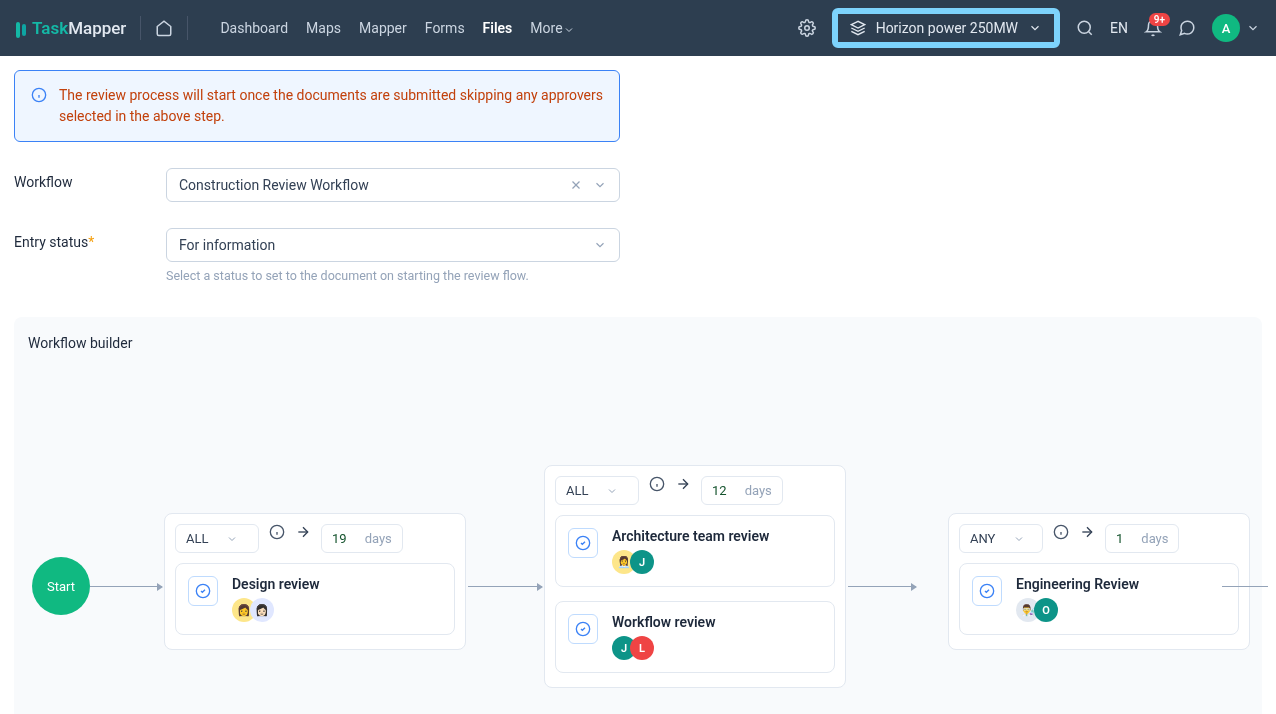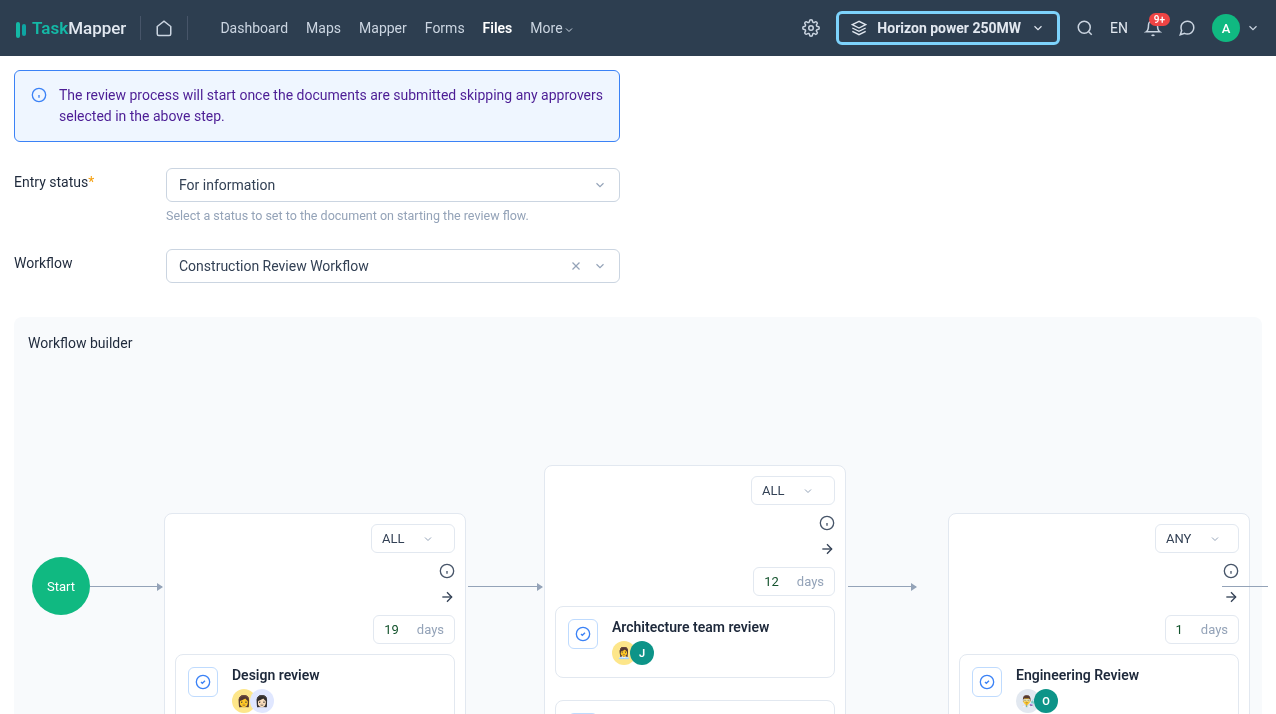--- a/index.html
+++ b/index.html
@@ -15,33 +15,33 @@
 .logo-text { color: #e2e8f0; font-weight: 500; font-size: 17px; }
 .logo-text b { color: #14b8a6; font-weight: 600; }
 .vdiv { width: 1px; height: 24px; background: #475569; margin: 0 14px; }
 .home-ico { display:inline-flex; color:#cbd5e1; }
 .nav { display: flex; gap: 18px; margin-left: 18px; }
 .nav-item { color: #cbd5e1; font-size: 14px; cursor: pointer; }
 .nav-item.active { color: #fff; font-weight: 600; }
 .nav-more { display:flex; align-items:flex-end; gap:0; }
 .spacer { flex: 1; }
 .hdr-right { display:flex; align-items:center; gap:16px; }
-.project-dd { display:flex; align-items:center; gap:10px; border:3px solid #7dd3fc; border-radius:6px; padding:6px 12px; color:#e2e8f0; font-size:14px; cursor:pointer; min-width:210px;font-weight:bold; }
+.project-dd { display:flex; align-items:center; gap:10px; border:6px solid #7dd3fc; border-radius:6px; padding:6px 12px; color:#e2e8f0; font-size:14px; cursor:pointer; min-width:210px; }
 .project-dd .chev { margin-left:auto; }
 .ico-btn { color:#cbd5e1; cursor:pointer; display:inline-flex; }
 .lang { color:#e2e8f0; font-size:14px; }
 .bell-wrap { position:relative; display:inline-flex; }
 .badge { position:absolute; top:-6px; right:-8px; background:#ef4444; color:#fff; font-size:10px; font-weight:600; border-radius:8px; padding:1px 5px; }
 .avatar-btn { display:flex; align-items:center; gap:6px; cursor:pointer; }
 .avatar { width:28px; height:28px; border-radius:50%; background:#10b981; color:#fff; display:flex; align-items:center; justify-content:center; font-size:13px; font-weight:500; }
 
 
 .content { padding: 14px; }
 .info-box { border:1px solid #3b82f6; background:#eff6ff; border-radius:6px; padding:14px 16px; display:flex; gap:12px; align-items:flex-start; width:606px; }
-.info-box .txt { color:#4c1d95; font-size:14px; line-height:1.5; }
+.info-box .txt { color:#c2410c; font-size:14px; line-height:1.5; }
 .info-icon { color:#3b82f6; flex-shrink:0; margin-top:2px; }
 
 .form-row { display:flex; align-items:flex-start; margin-top:26px; }
 .form-label { width:152px; color:#1e293b; font-size:14px; padding-top:6px; }
 .req { color:#f59e0b; }
 .select-box { width:454px; }
 .select { border:1px solid #cbd5e1; border-radius:6px; padding:8px 12px; display:flex; align-items:center; font-size:14px; color:#334155; cursor:pointer; }
 .select .sx { margin-left:auto; display:flex; gap:10px; color:#94a3b8; }
 .helper { color:#94a3b8; font-size:12.5px; margin-top:6px; }
 
@@ -50,29 +50,29 @@
 .wf-title { color:#1e293b; font-size:14px; font-weight:400; }
 .canvas { position:relative; height:360px; margin-top:14px; }
 
 .start-node { position:absolute; left:4px; top:192px; width:58px; height:58px; border-radius:50%; background:#10b981; color:#fff; display:flex; align-items:center; justify-content:center; font-size:13px; }
 
 .stage { position:absolute; background:#fff; border:1px solid #e2e8f0; border-radius:8px; }
 .stage1 { left:136px; top:148px; width:302px; }
 .stage2 { left:516px; top:100px; width:302px; }
 .stage3 { left:920px; top:148px; width:302px; }
 
-.stage-hdr { display:flex; align-items:flex-end; gap:10px; padding:10px 10px;flex-direction:column; }
+.stage-hdr { display:flex; align-items:flex-start; gap:10px; padding:10px 10px; }
 .rule-dd { border:1px solid #e2e8f0; border-radius:6px; padding:6px 10px; display:flex; align-items:center; gap:18px; font-size:13px; color:#334155; cursor:pointer; min-width:84px; }
 .info-c { color:#475569; display:inline-flex; }
 .arrow-r { color:#334155; display:inline-flex; }
 .days-box { border:1px solid #e2e8f0; border-radius:6px; padding:6px 10px; display:flex; align-items:center; gap:18px; font-size:13px; }
 .days-box .num { color:#14532d; }
 .days-box .lbl { color:#94a3b8; }
 
-.review-card { margin:0 10px 22px; border:1px solid #e2e8f0; border-radius:8px; padding:12px; display:flex; gap:14px; }
+.review-card { margin:0 10px 14px; border:1px solid #e2e8f0; border-radius:8px; padding:12px; display:flex; gap:14px; }
 .check-ico { width:30px; height:30px; border:1px solid #bfdbfe; border-radius:6px; display:flex; align-items:center; justify-content:center; color:#3b82f6; flex-shrink:0; }
 .review-card .body { display:flex; flex-direction:column; gap:6px; }
 .review-title { font-size:14px; font-weight:600; color:#1e293b; }
 .avatars { display:flex; }
 .av { width:24px; height:24px; border-radius:50%; display:flex; align-items:center; justify-content:center; font-size:11px; font-weight:600; color:#fff; }
 .av + .av { margin-left:-6px; }
 .av.emoji { background:#fde68a; }
 .av.teal { background:#0d9488; }
 .av.red { background:#ef4444; }
 .av.blue { background:#e0e7ff; }
@@ -172,52 +172,52 @@
       <svg width="16" height="16" viewBox="0 0 24 24" fill="none" stroke="currentColor" stroke-width="2">
           <circle cx="12" cy="12" r="10"></circle>
           <line x1="12" y1="16" x2="12" y2="12"></line>
           <line x1="12" y1="8" x2="12" y2="8"></line>
         </svg>
     </span>
     <div class="txt">The review process will start once the documents are submitted skipping any approvers selected in the above step.</div>
   </div>
 
   <div class="form-row">
-    <div class="form-label"><span>Entry status</span><span class="req">*</span></div>
-    <div class="select-box">
-      <div class="select">
-        <span>For information</span>
-        <span class="sx">
-          <svg width="14" height="14" viewBox="0 0 24 24" fill="none" stroke="currentColor" stroke-width="2">
-              <polyline points="6 9 12 15 18 9"></polyline>
-            </svg>
-        </span>
-      </div>
-      <div class="helper">Select a status to set to the document on starting the review flow.</div>
-    </div>
-  </div>
-
-  <div class="form-row">
     <div class="form-label">Workflow</div>
     <div class="select-box">
       <div class="select">
         <span>Construction Review Workflow</span>
         <span class="sx">
           <svg width="14" height="14" viewBox="0 0 24 24" fill="none" stroke="currentColor" stroke-width="2">
               <line x1="18" y1="6" x2="6" y2="18"></line>
               <line x1="6" y1="6" x2="18" y2="18"></line>
             </svg>
           <svg width="14" height="14" viewBox="0 0 24 24" fill="none" stroke="currentColor" stroke-width="2">
               <polyline points="6 9 12 15 18 9"></polyline>
             </svg>
         </span>
       </div>
     </div>
   </div>
 
+  <div class="form-row">
+    <div class="form-label"><span>Entry status</span><span class="req">*</span></div>
+    <div class="select-box">
+      <div class="select">
+        <span>For information</span>
+        <span class="sx">
+          <svg width="14" height="14" viewBox="0 0 24 24" fill="none" stroke="currentColor" stroke-width="2">
+              <polyline points="6 9 12 15 18 9"></polyline>
+            </svg>
+        </span>
+      </div>
+      <div class="helper">Select a status to set to the document on starting the review flow.</div>
+    </div>
+  </div>
+
   <div class="wf">
     <div class="wf-title">Workflow builder</div>
     <div class="canvas">
       <div class="start-node">Start</div>
       <div class="arrow-line al1"></div>
 
       <div class="stage stage1">
         <div class="stage-hdr">
           <div class="rule-dd">
             <span>ALL</span>

